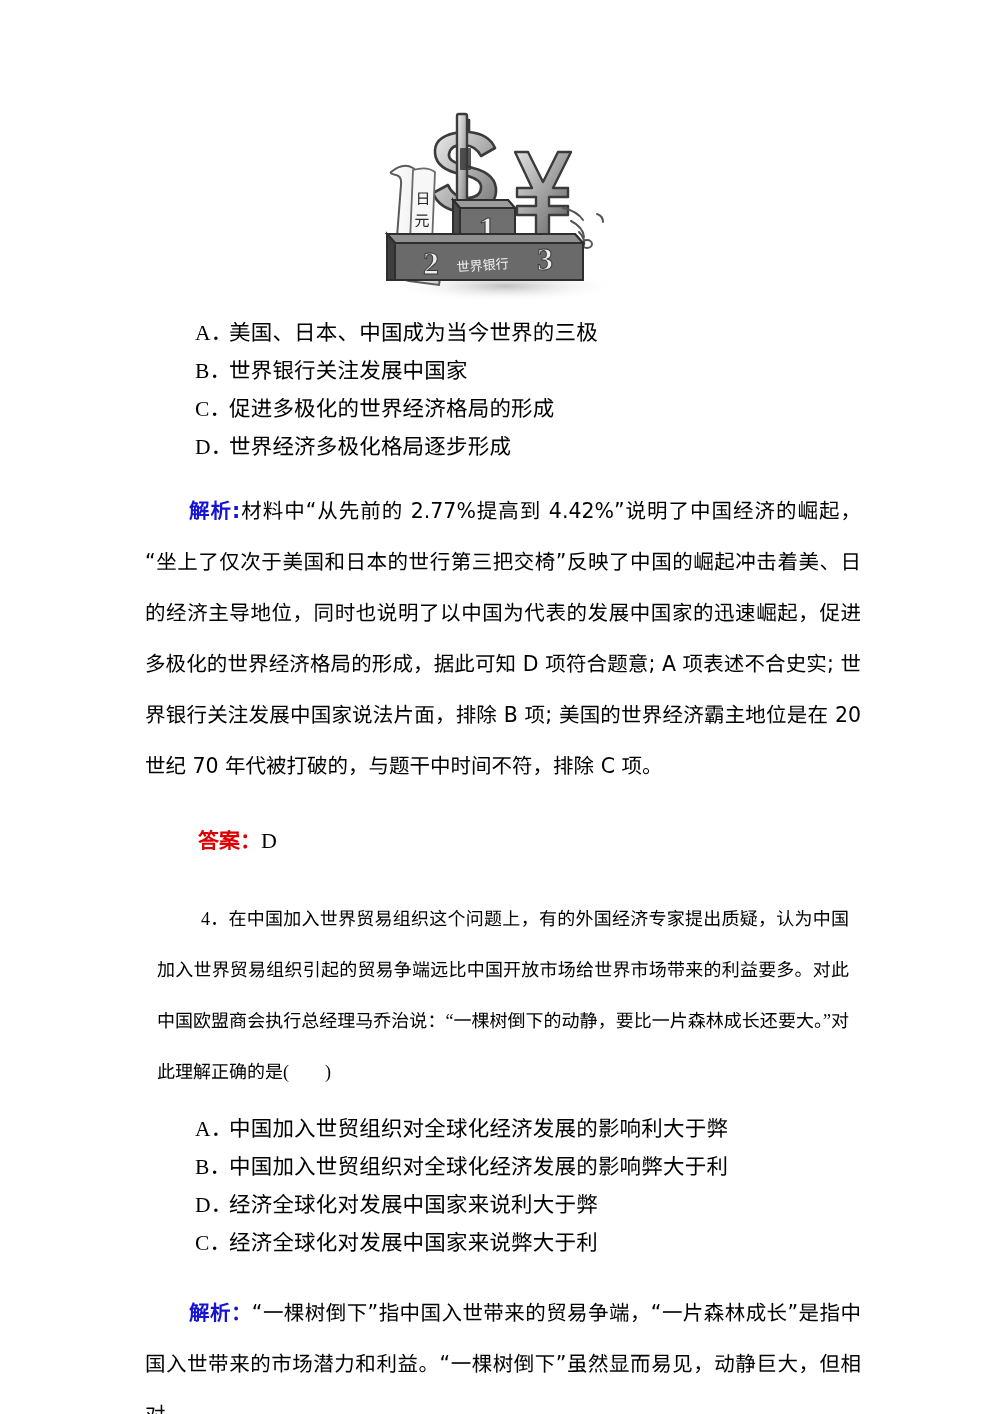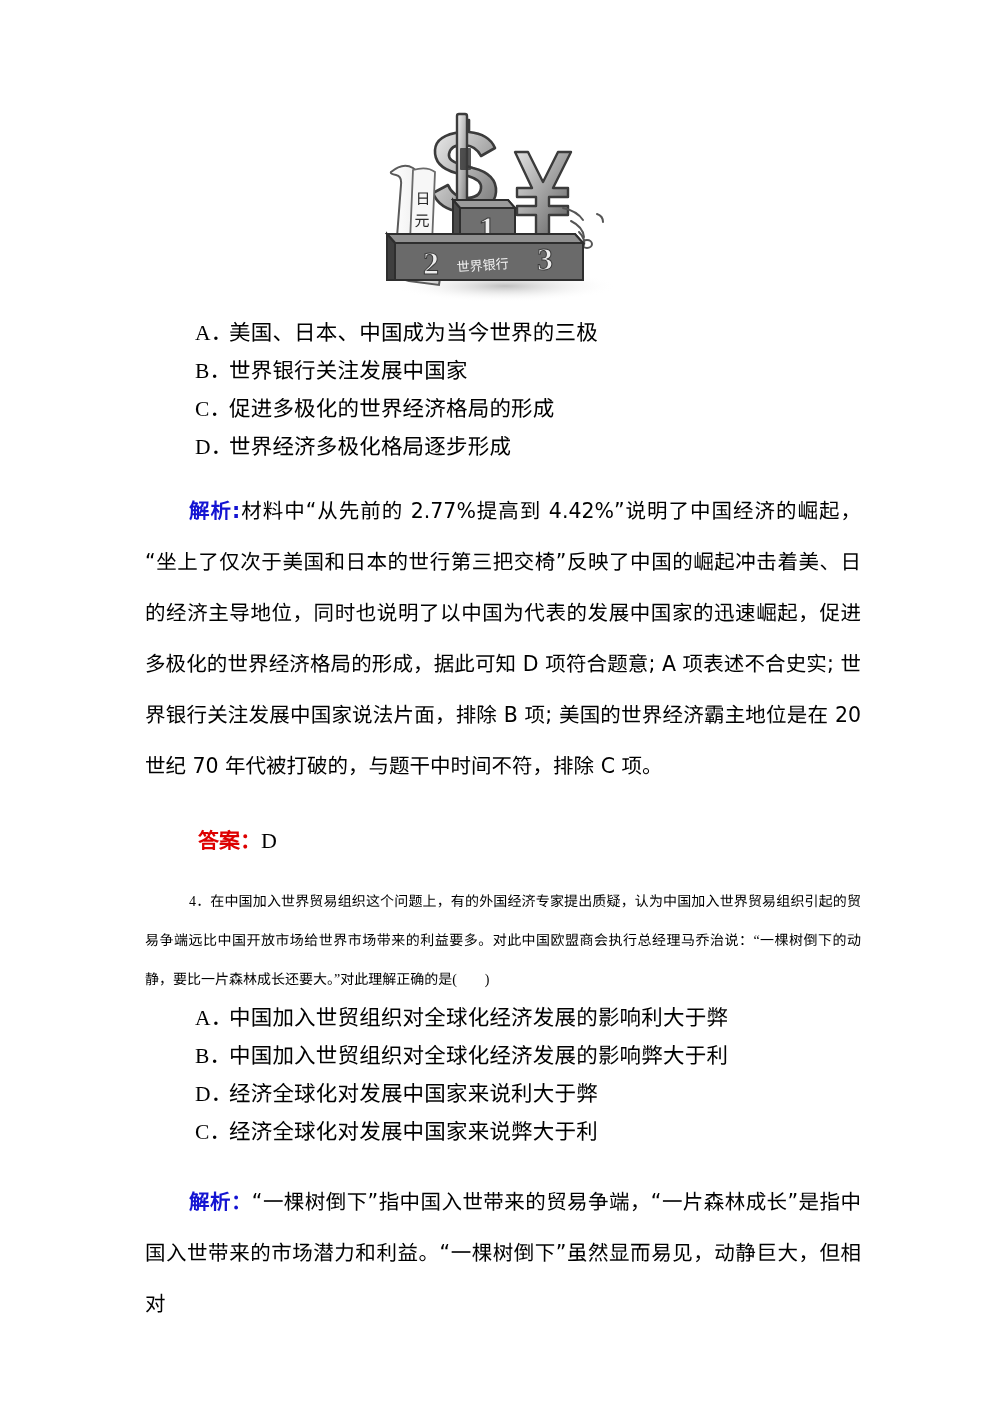--- a/index.html
+++ b/index.html
@@ -61,25 +61,25 @@
     white-space: nowrap;
     letter-spacing: 0.2px;
   }
   .opt-letter {
     display: inline-block;
     width: 34px;
     font-family: "Liberation Serif", "DejaVu Serif", serif;
   }
 
   .para {
-    font-size: 14px;
-    line-height: 39px;
+    font-size: 18px;
+    line-height: 51px;
     text-align: justify;
     text-justify: inter-character;
-    margin: 0;
+    margin: 12px;
   }
   .para.indent { text-indent: 44px; }
 
   .analysis-para {
     font-family: "DejaVu Sans", "Liberation Sans", sans-serif;
     font-size: 20.5px;
     line-height: 51px;
     text-align: justify;
     text-justify: inter-character;
     margin: 0;

